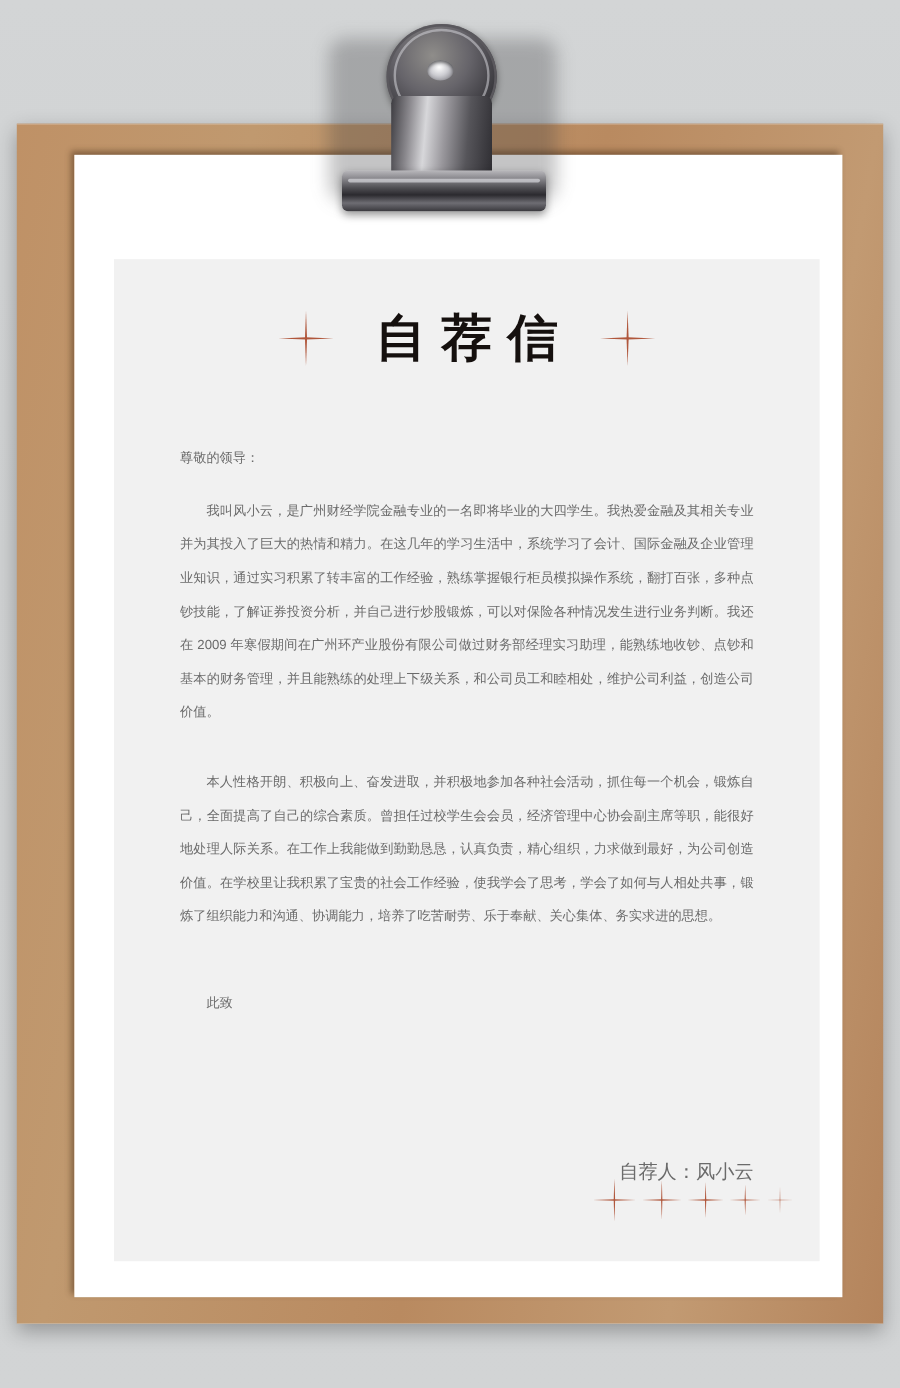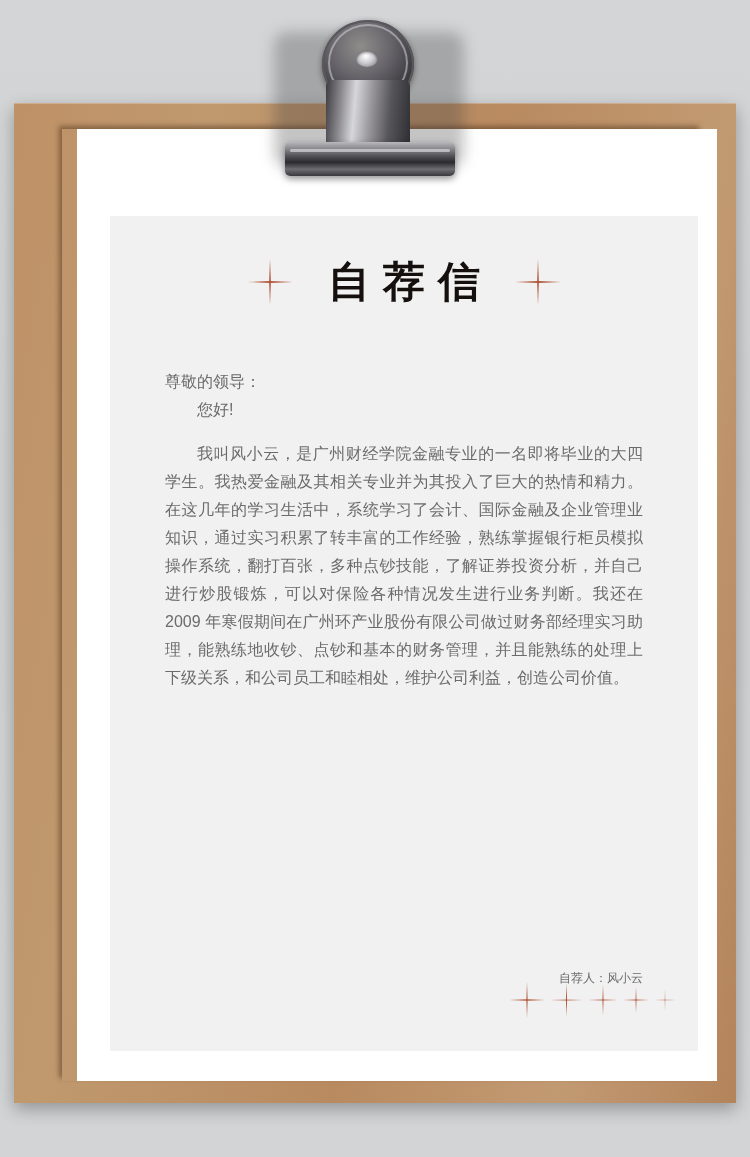--- a/index.html
+++ b/index.html
@@ -31,21 +31,20 @@
     width:640px; height:952px;
     box-shadow:-3px -3px 5px rgba(60,35,15,0.45);
   }
 
   
   #paper {
     position:absolute;
     left:48px; top:26px;
     width:640px; height:952px;
     background:#ffffff;
-    margin-left:15px;
   }
 
   
   #content-panel {
     position:absolute;
     left:33px; top:87px;
     width:588px; height:835px;
     background:#f1f1f1;
   }
 
@@ -84,39 +83,39 @@
     width:var(--h); height:var(--w);
     clip-path:polygon(0% 50%, 50% 42%, 100% 50%, 50% 58%);
   }
   #sparkle-left, #sparkle-right { --w:11px; --h:46px; width:46px; height:46px; }
 
   
   #letter {
     position:absolute;
     left:55px; top:152px;
     width:478px;
-    font-size:16px;
+    font-size:11px;
     line-height:28px;
     color:#6b6b6b;
     text-align:justify;
     text-justify:inter-ideograph;
   }
   .salutation { margin-bottom:0; }
   .greeting   { text-indent:2em; }
   .para       { text-indent:2em; margin-top:16px; }
   .para-gap   { margin-top:30px; }
   .closing-1  { text-indent:2em; margin-top:44px; }
   .closing-2  { margin-top:2px; }
 
   #signature {
     position:absolute;
     left:55px; top:752px;
     width:478px;
     text-align:right;
-    font-size:12px;
+    font-size:16px;
     color:#6b6b6b;
     line-height:20px;
   }
 
   
   #sparkle-row {
     position:absolute;
     right:22px; bottom:33px;
     display:flex;
     align-items:center;
@@ -192,22 +191,23 @@
       <div id="content-panel">
 
         <div id="title-row">
           <span class="sparkle" id="sparkle-left" style="--sc: #b0573c;"></span>
           <span class="doc-title">自荐信</span>
           <span class="sparkle" id="sparkle-right" style="--sc: #b0573c;"></span>
         </div>
 
         <div id="letter">
           <p class="salutation">尊敬的领导：</p>
-          <p class="greeting">您好!</p>
           <p class="para">我叫风小云，是广州财经学院金融专业的一名即将毕业的大四学生。我热爱金融及其相关专业并为其投入了巨大的热情和精力。在这几年的学习生活中，系统学习了会计、国际金融及企业管理业知识，通过实习积累了转丰富的工作经验，熟练掌握银行柜员模拟操作系统，翻打百张，多种点钞技能，了解证券投资分析，并自己进行炒股锻炼，可以对保险各种情况发生进行业务判断。我还在 2009 年寒假期间在广州环产业股份有限公司做过财务部经理实习助理，能熟练地收钞、点钞和基本的财务管理，并且能熟练的处理上下级关系，和公司员工和睦相处，维护公司利益，创造公司价值。</p>
+          <p class="para para-gap">本人性格开朗、积极向上、奋发进取，并积极地参加各种社会活动，抓住每一个机会，锻炼自己，全面提高了自己的综合素质。曾担任过校学生会会员，经济管理中心协会副主席等职，能很好地处理人际关系。在工作上我能做到勤勤恳恳，认真负责，精心组织，力求做到最好，为公司创造价值。在学校里让我积累了宝贵的社会工作经验，使我学会了思考，学会了如何与人相处共事，锻炼了组织能力和沟通、协调能力，培养了吃苦耐劳、乐于奉献、关心集体、务实求进的思想。</p>
+          <p class="closing-1">此致</p>
         </div>
 
         <div id="signature">自荐人：风小云</div>
 
         <div id="sparkle-row">
           <span class="sparkle" id="sparkle-b1" style="--sc: #b0573c;"></span>
           <span class="sparkle" id="sparkle-b2" style="--sc: #b0573c;"></span>
           <span class="sparkle" id="sparkle-b3" style="--sc: #b0573c;"></span>
           <span class="sparkle" id="sparkle-b4" style="--sc: #b0573c;"></span>
           <span class="sparkle" id="sparkle-b5" style="--sc: #b0573c;"></span>

